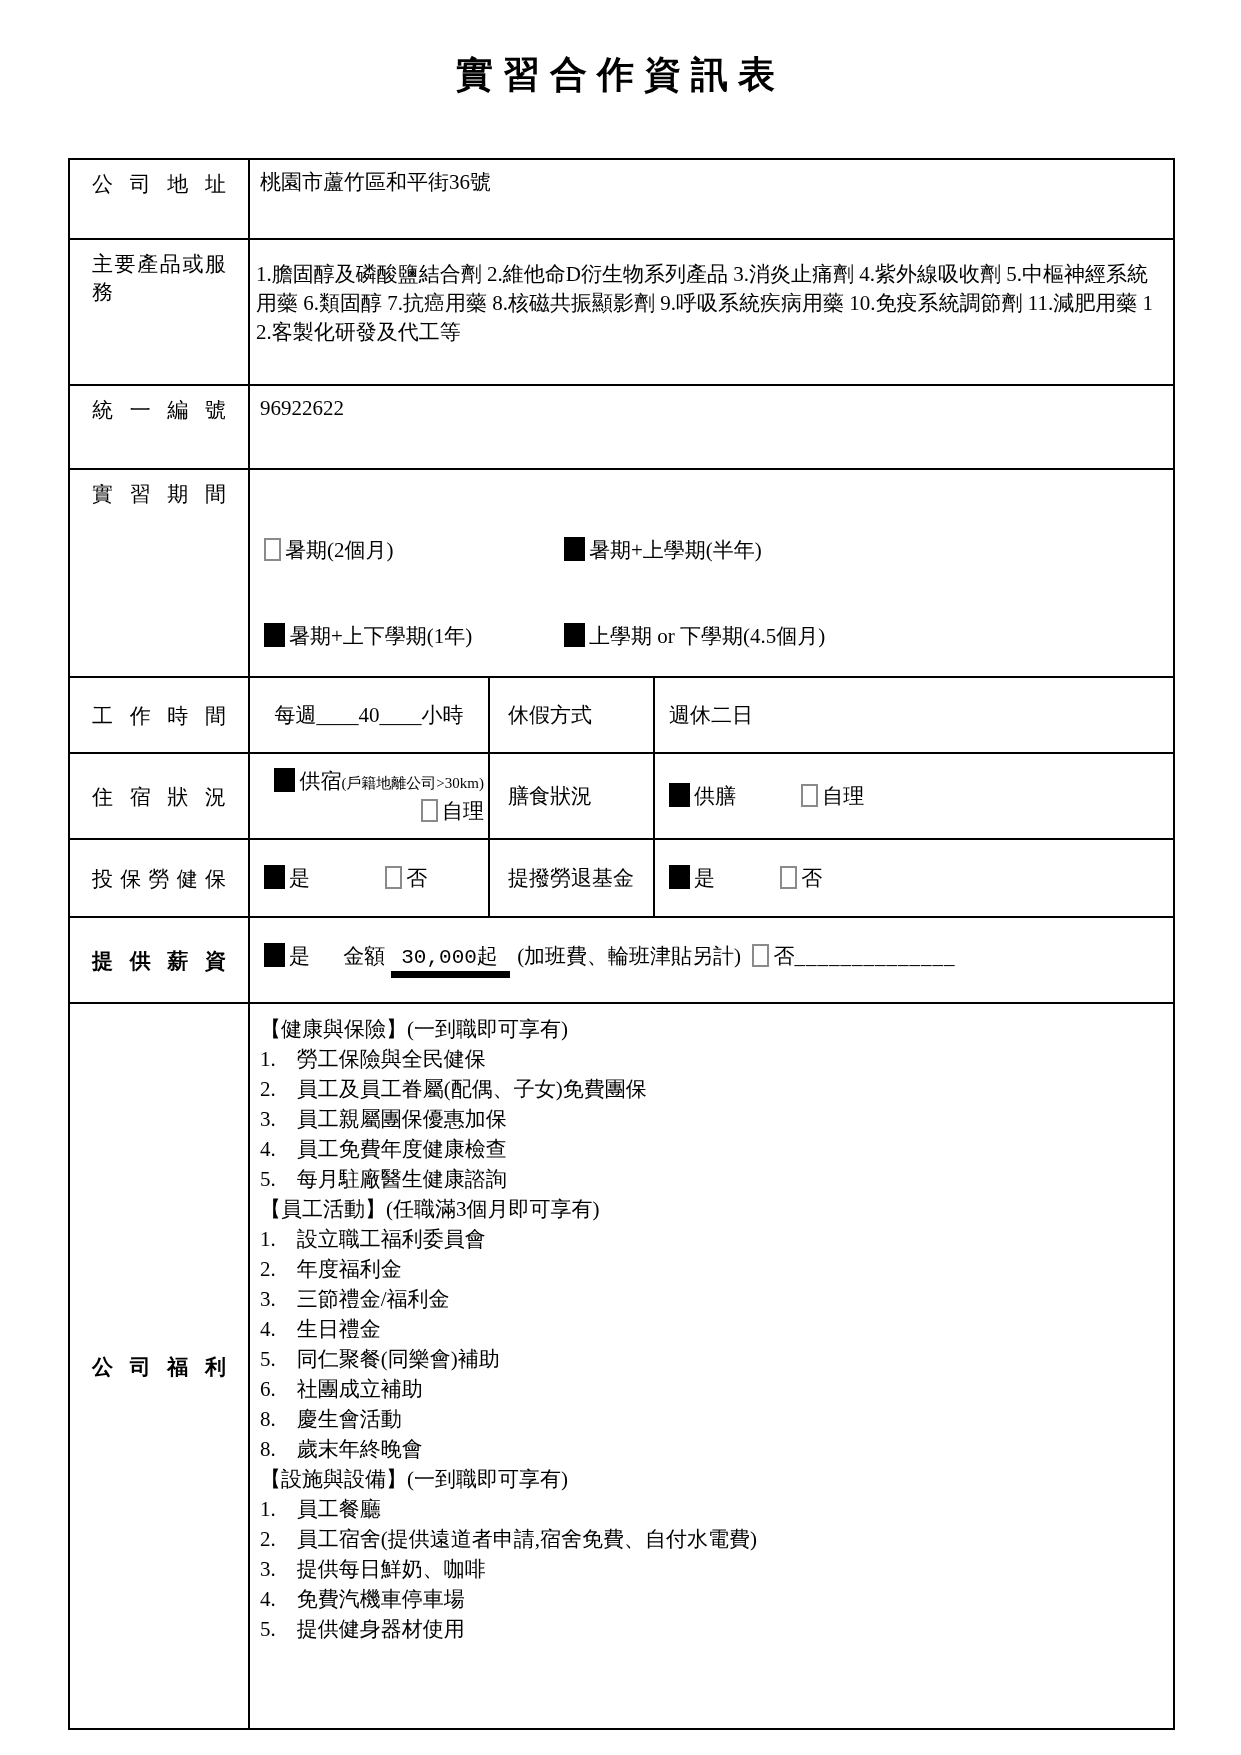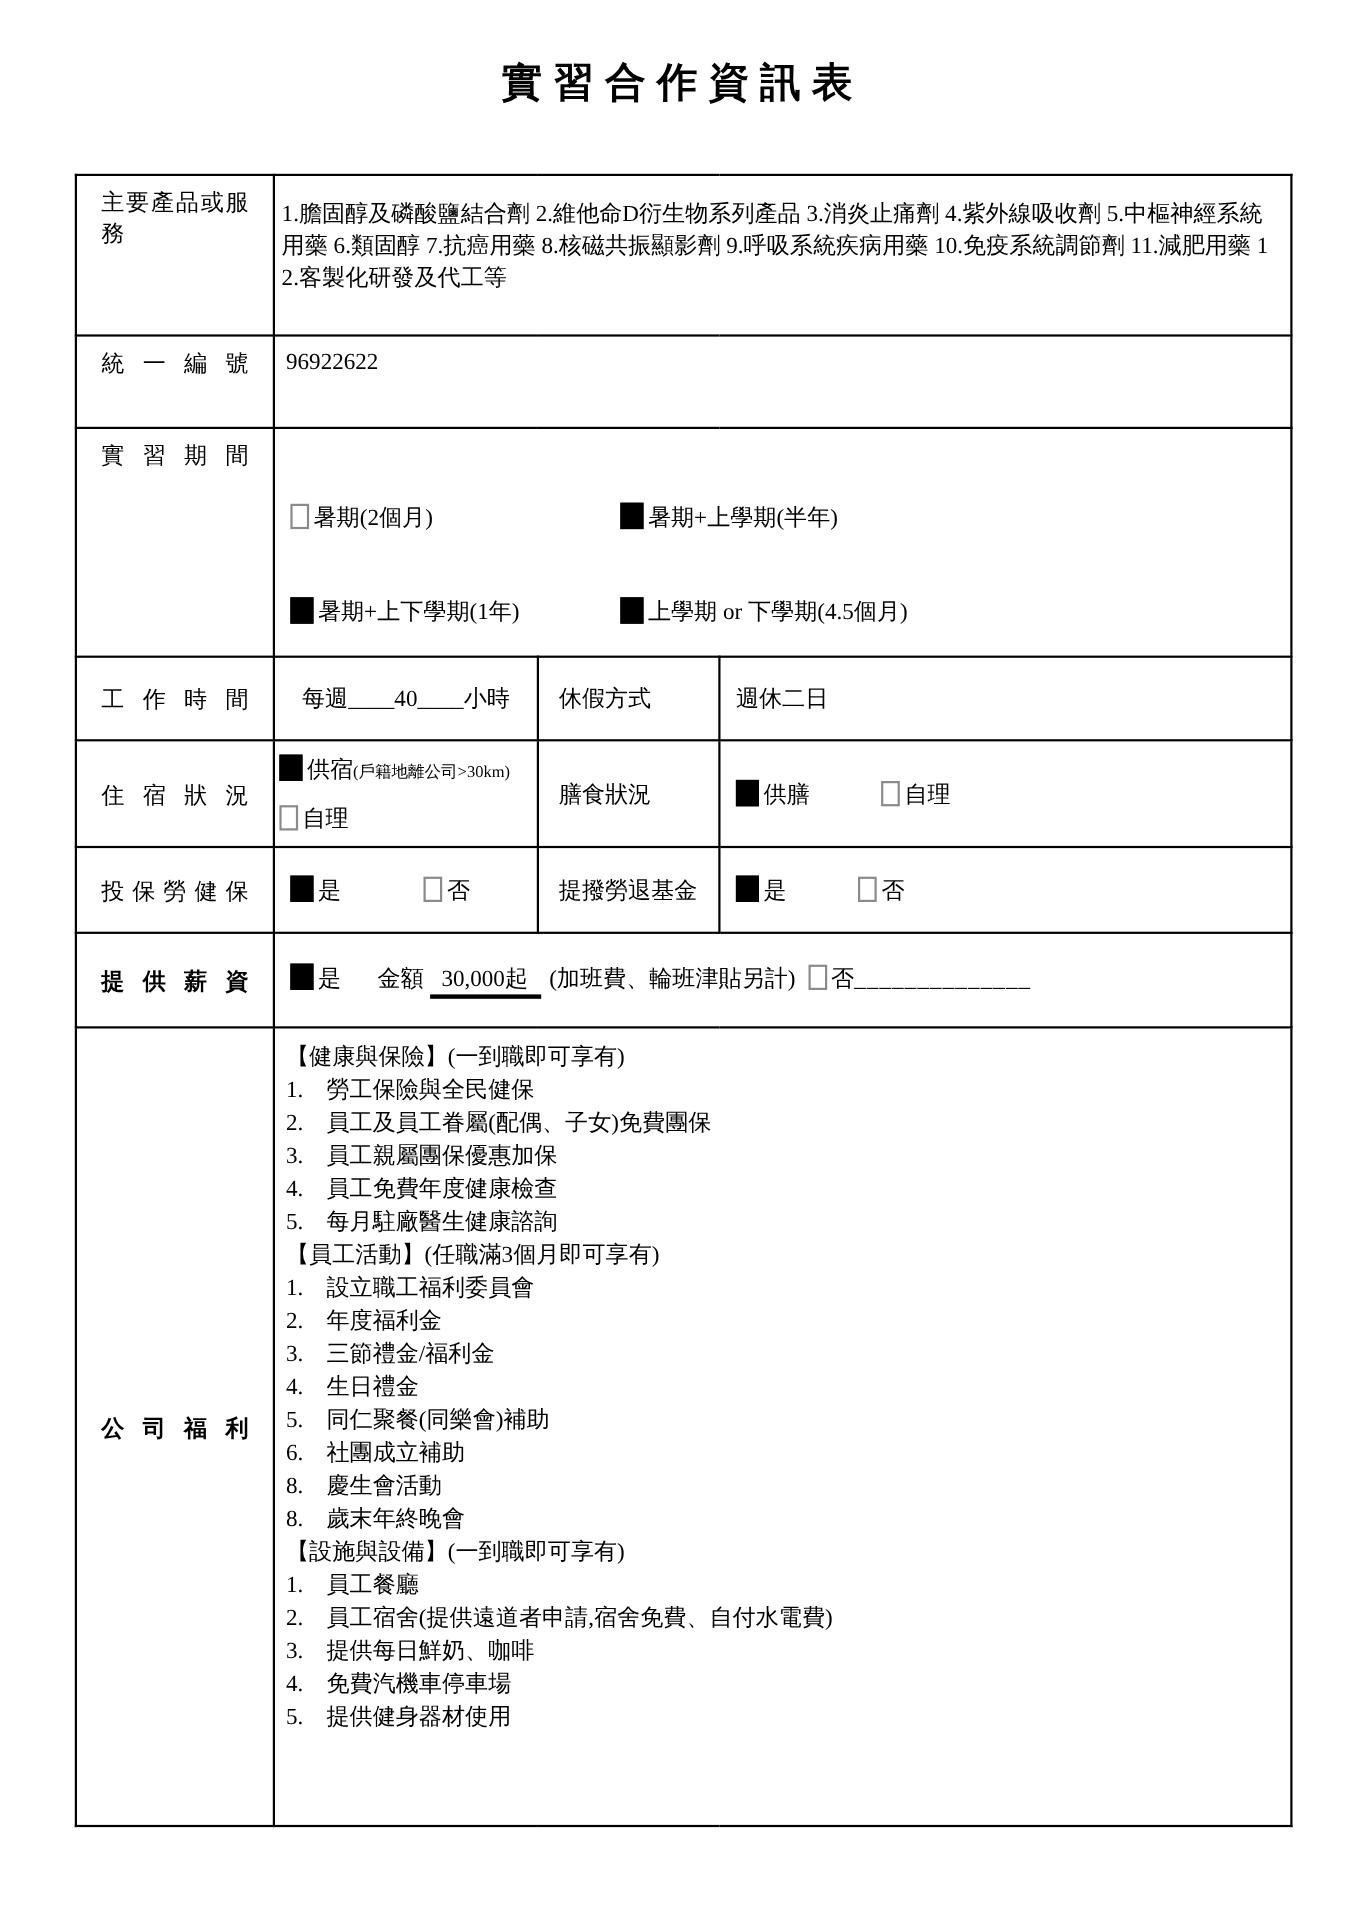--- a/index.html
+++ b/index.html
@@ -57,28 +57,29 @@
     padding:28px 0 18px 4px;
   }
   
   .shift-line { padding:4px 0 4px 4px; }
   .shift-detail { margin-left:6px; }
   .shift-no { margin-left:118px; }
   .hours-cell { text-align:center; vertical-align:middle; }
   .gap-60 { margin-left:60px; }
   .gap-70 { margin-left:70px; }
   .housing-note { font-size:15px; }
-  .housing-line { line-height:42px; }
+  .housing-line { line-height:28px;text-align:right; }
   
   .salary-line { padding:6px 0 6px 4px; }
   .amount-underline {
     display:inline-block;
-    border-bottom:4px solid #000000;
+    border-bottom:7px solid #000000;
     padding:0 12px 1px 10px;
     margin:0 2px 0 6px;
+    font-family:Liberation Mono, monospace;
   }
   .salary-note { margin-right:6px; }
   .salary-blank { letter-spacing:1px; }
   .benefits { line-height:30px; padding:2px 0 4px 2px; }
   .benefit-line { white-space:pre-wrap; }
 </style>
 </head>
 <body>
 
 <div class="page-title">實習合作資訊表</div>
@@ -86,20 +87,26 @@
 <table class="form">
   <colgroup>
     <col style="width:180px">
       <col style="width:240px">
       <col style="width:165px">
       <col style="width:520px">
   </colgroup>
 
   <tbody>
 
+  <tr>
+    <td class="label" style="height:60px">公司地址</td>
+    <td colspan="3">
+          <div class="value">桃園市蘆竹區和平街36號</div>
+        </td>
+  </tr>
 
   <tr>
     <td class="label" style="height:126px">主要產品或服務</td>
     <td colspan="3" style="padding:6px 6px">
           <div class="products">1.膽固醇及磷酸鹽結合劑 2.維他命D衍生物系列產品 3.消炎止痛劑 4.紫外線吸收劑 5.中樞神經系統用藥 6.類固醇 7.抗癌用藥 8.核磁共振顯影劑 9.呼吸系統疾病用藥 10.免疫系統調節劑 11.減肥用藥 12.客製化研發及代工等</div>
         </td>
   </tr>
 
   <tr>
     <td class="label" style="height:64px">統一編號</td>

